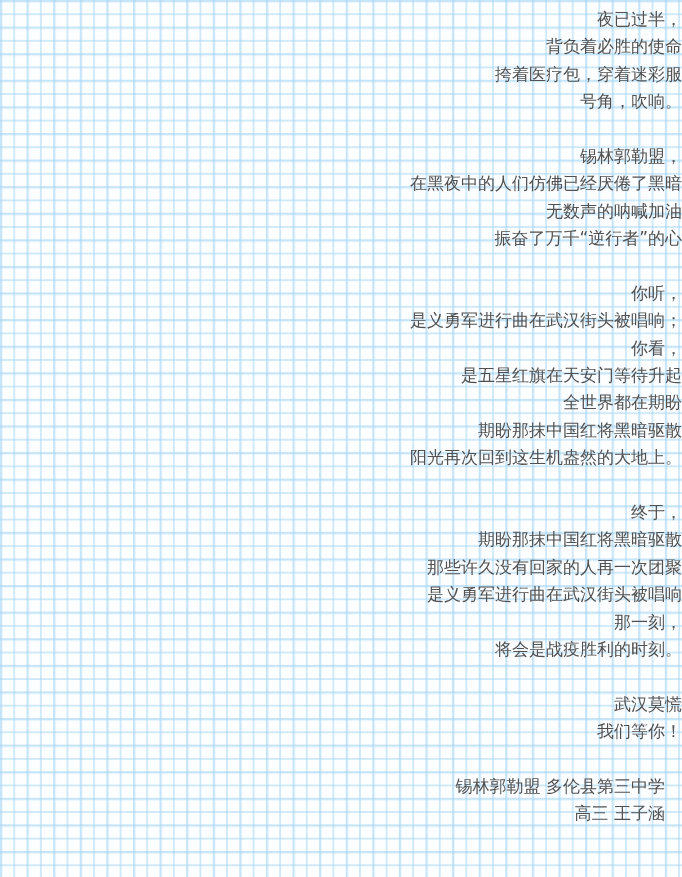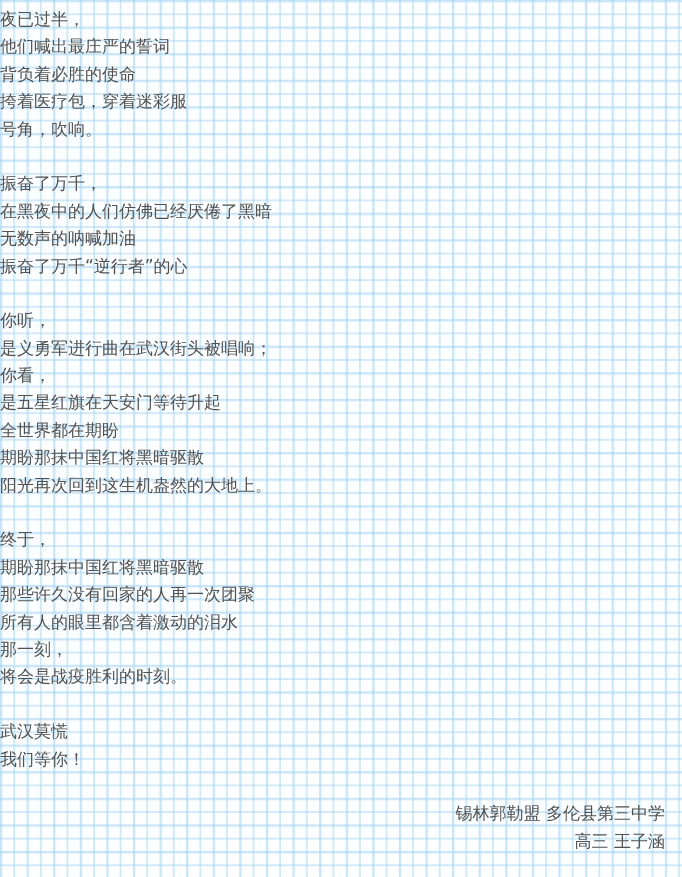--- a/index.html
+++ b/index.html
@@ -22,68 +22,67 @@
   }
   .page {
     box-sizing: border-box;
     width: 682px;
     height: 877px;
     padding-top: 6px;
     color: #515151;
     font-size: 17px;
   }
   .stanza {
-    text-align: left;
+    text-align: right;
     margin: 0 0 27.4px 0;
   }
   .line {
     height: 27.4px;
     line-height: 27.4px;
     white-space: nowrap;
   }
   .signature {
     text-align: right;
     padding-right: 17px;
   }
 </style>
 </head>
 <body>
 
 <div class="page">
 
   <div class="stanza">
     <div class="line">夜已过半，</div>
-    <div class="line">他们喊出最庄严的誓词</div>
     <div class="line">背负着必胜的使命</div>
     <div class="line">挎着医疗包，穿着迷彩服</div>
     <div class="line">号角，吹响。</div>
   </div>
 
   <div class="stanza">
-    <div class="line">振奋了万千，</div>
+    <div class="line">锡林郭勒盟，</div>
     <div class="line">在黑夜中的人们仿佛已经厌倦了黑暗</div>
     <div class="line">无数声的呐喊加油</div>
     <div class="line">振奋了万千“逆行者”的心</div>
   </div>
 
   <div class="stanza">
     <div class="line">你听，</div>
     <div class="line">是义勇军进行曲在武汉街头被唱响；</div>
     <div class="line">你看，</div>
     <div class="line">是五星红旗在天安门等待升起</div>
     <div class="line">全世界都在期盼</div>
     <div class="line">期盼那抹中国红将黑暗驱散</div>
     <div class="line">阳光再次回到这生机盎然的大地上。</div>
   </div>
 
   <div class="stanza">
     <div class="line">终于，</div>
     <div class="line">期盼那抹中国红将黑暗驱散</div>
     <div class="line">那些许久没有回家的人再一次团聚</div>
-    <div class="line">所有人的眼里都含着激动的泪水</div>
+    <div class="line">是义勇军进行曲在武汉街头被唱响</div>
     <div class="line">那一刻，</div>
     <div class="line">将会是战疫胜利的时刻。</div>
   </div>
 
   <div class="stanza">
     <div class="line">武汉莫慌</div>
     <div class="line">我们等你！</div>
   </div>
 
   <div class="signature">

